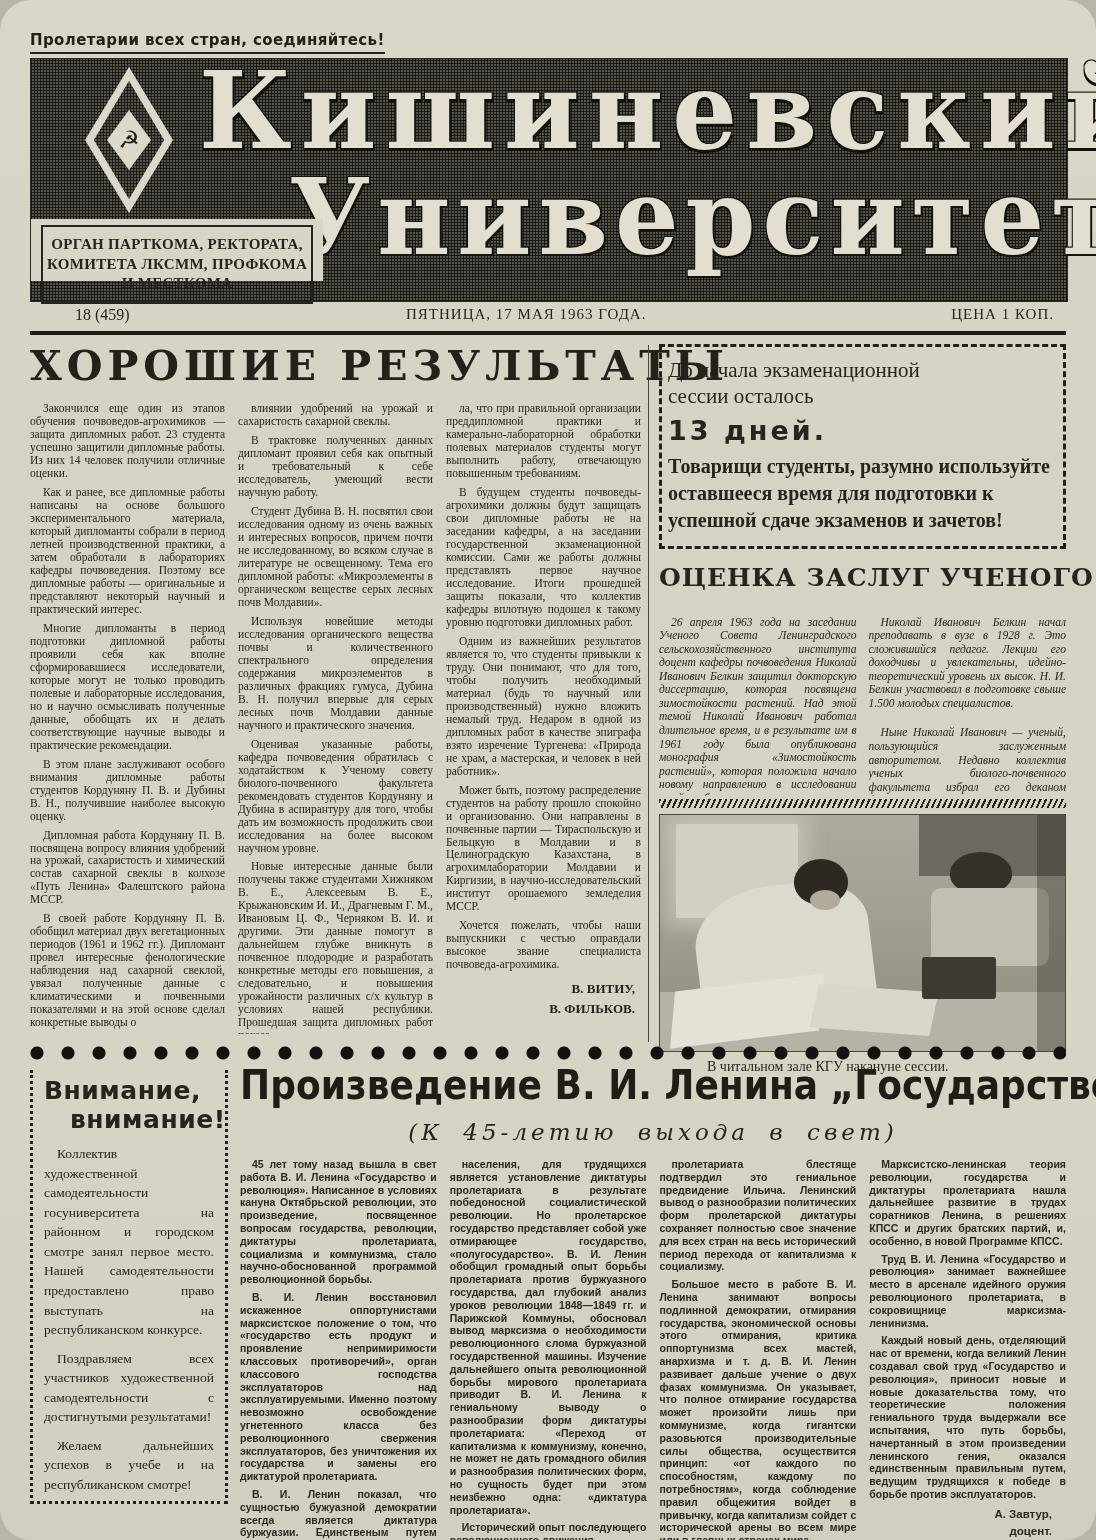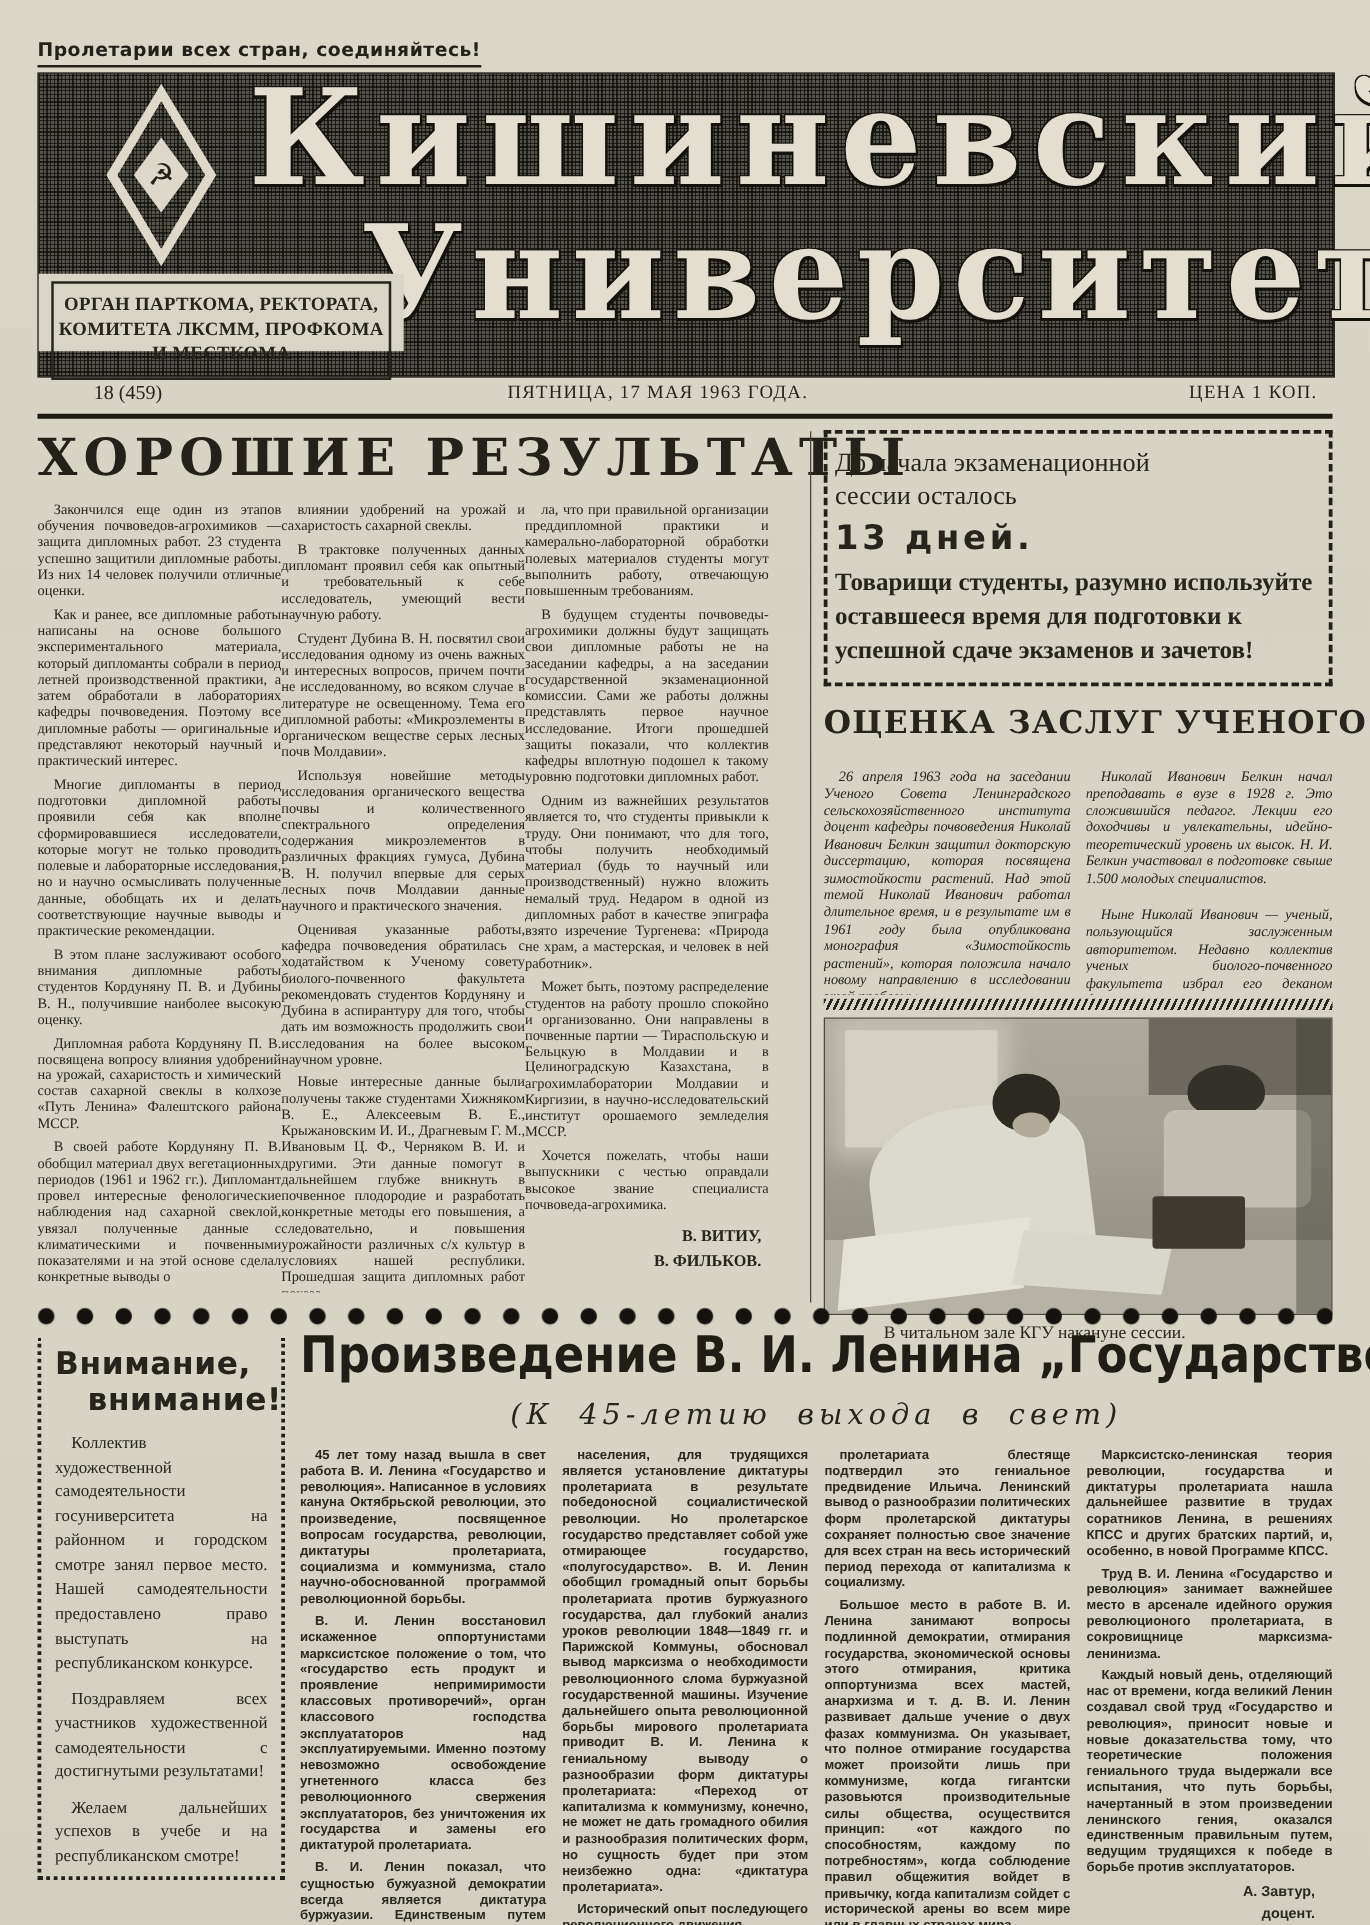--- a/index.html
+++ b/index.html
@@ -1,19 +1,19 @@
 <!DOCTYPE html>
 <html><head>
 <meta charset="utf-8">
 <style>
   html,body{margin:0;padding:0;background:#b9b5a8;}
   .page{position:relative;width:1096px;height:1540px;margin:0 auto;overflow:hidden;
         background:#d8d4c6;
         background-image:linear-gradient(180deg,#dad6c8 0%,#d6d2c4 30%,#d8d4c5 70%,#d2cec0 100%);
-        font-family:"Liberation Serif",serif;color:#26241c;}
+        font-family:"Liberation Serif",serif;color:#26241c;border-radius:31px;}
   
   .slogan{position:absolute;left:30px;top:31px;font:bold 15px/1.2 "DejaVu Sans",sans-serif;
           color:#23211a;border-bottom:2px solid #23211a;padding-bottom:3px;letter-spacing:.4px;}
   
   .masthead{position:absolute;left:30px;top:58px;width:1036px;height:242px;background-color:#56534a;
     background-image:
       repeating-linear-gradient(0deg,rgba(12,11,8,.75) 0 1px,transparent 1px 3px),
       repeating-linear-gradient(90deg,rgba(12,11,8,.75) 0 1px,transparent 1px 3px);
     border:1px solid #2a2822;}
   .title1,.title2{position:absolute;font-family:"DejaVu Serif",serif;font-weight:bold;
@@ -37,21 +37,21 @@
   
   .daterow{position:absolute;left:30px;top:301px;width:1036px;height:30px;font-size:15px;}
   .issue{position:absolute;left:45px;top:5px;font-size:16px;text-align:right;}
   .date{position:absolute;left:376px;top:5px;letter-spacing:1px;}
   .price{position:absolute;right:12px;top:5px;letter-spacing:1px;}
   .thickrule{position:absolute;left:30px;top:331px;width:1036px;height:4px;background:#1c1a14;}
   
   .main-left{position:absolute;left:30px;top:340px;width:613px;}
   .main-left h1{margin:2px 0 12px;text-align:center;font-family:"DejaVu Serif",serif;
     font-weight:600;font-size:41px;letter-spacing:5px;color:#23211a;white-space:nowrap;}
-  .cols3{display:flex;margin-top:12px;}
+  .cols3{display:flex;gap:13px;margin-top:12px;}
   .ncol{width:195px;height:632px;overflow:hidden;text-align:justify;
     font-size:11.5px;line-height:1.13;}
   .ncol p{margin:0 0 6px;text-indent:13px;}
   .sig{text-align:right;font-weight:bold;font-size:13px;margin-top:8px;padding-right:6px;line-height:1.5;}
   .vrule{position:absolute;left:648px;top:345px;width:1px;height:697px;background:#47443c;}
   
   .right-col{position:absolute;left:659px;top:344px;width:407px;}
   .notice{border:3px dashed #22201a;padding:10px 6px 12px;text-align:left;}
   .n1{font-size:21px;line-height:1.25;}
   .n-days{font-family:"DejaVu Sans",sans-serif;font-weight:bold;font-size:27px;letter-spacing:3px;margin:5px 0 7px;}

